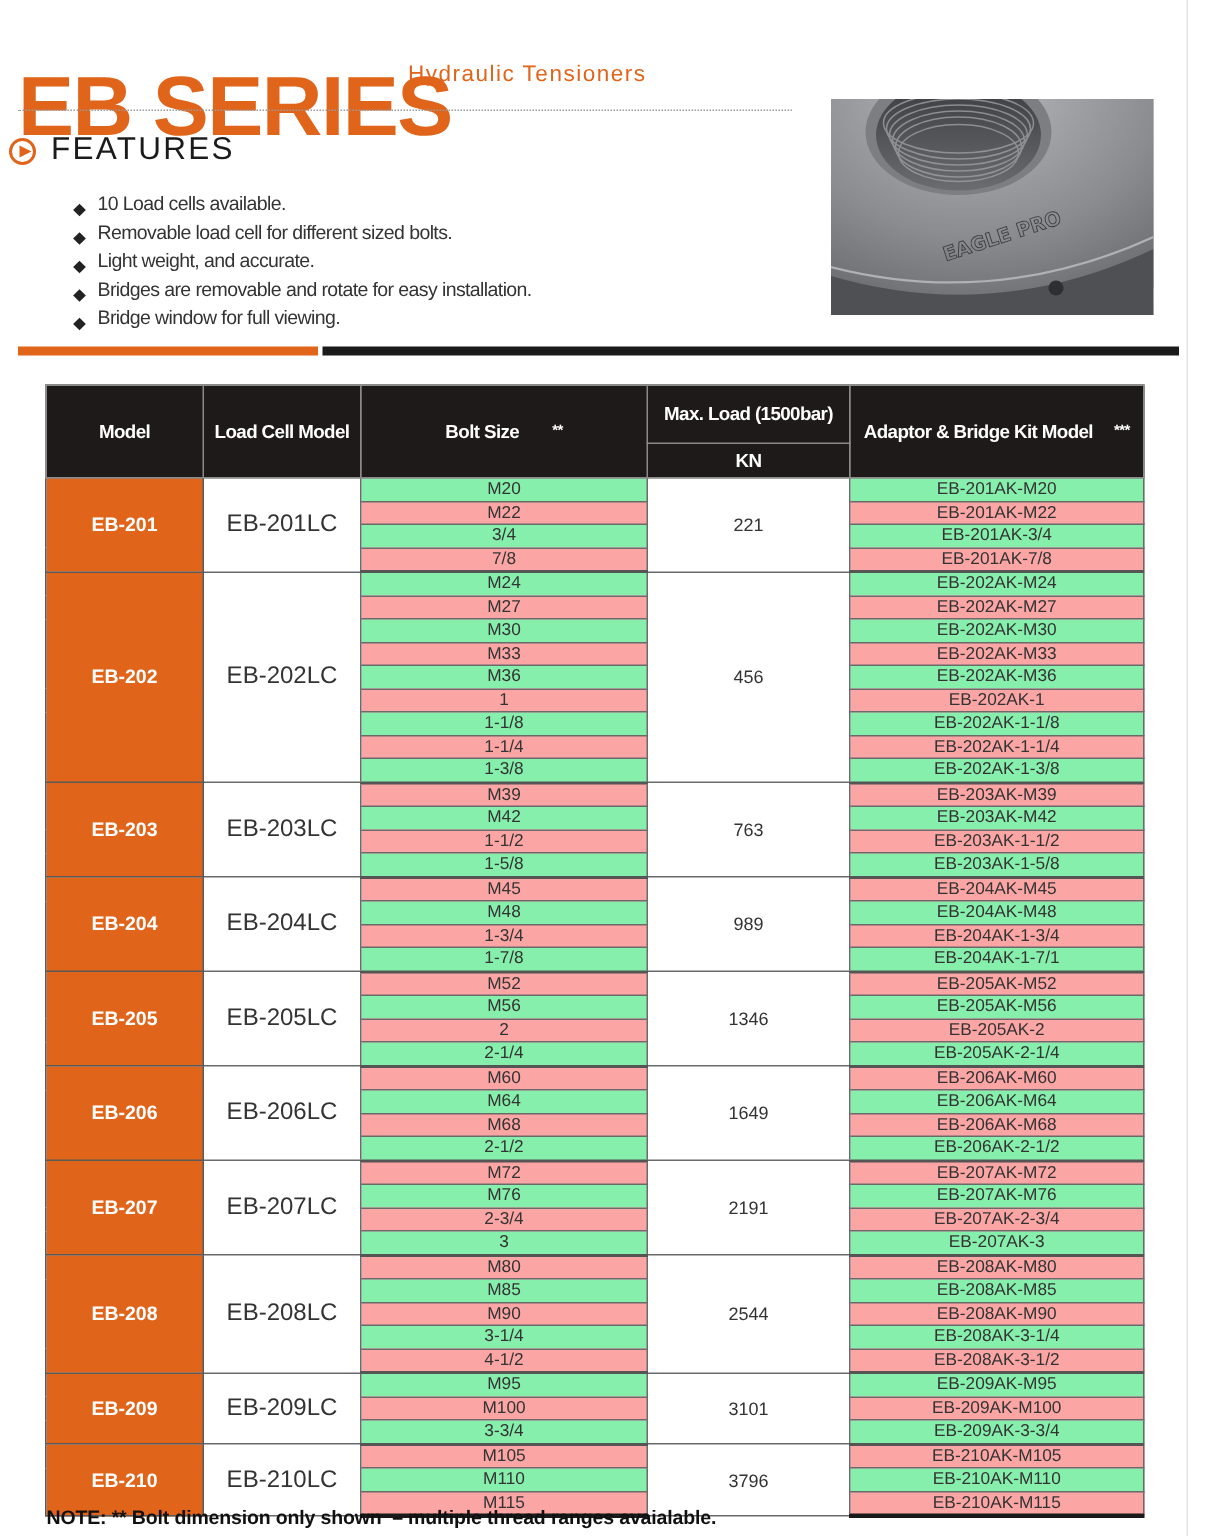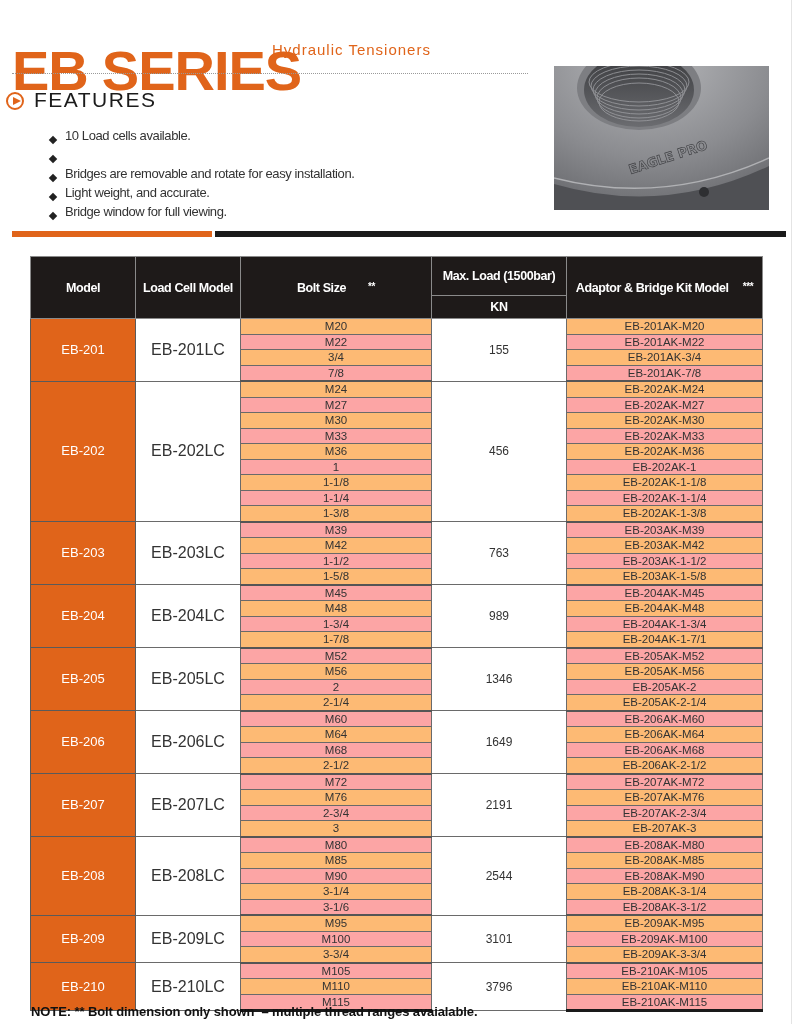--- a/index.html
+++ b/index.html
@@ -17,25 +17,25 @@
   .features-list li { display: flex; align-items: flex-end; height: 19px; font-size: 13px; letter-spacing: -0.4px; color: #333; }
   .diamond { display: inline-block; width: 6px; height: 6px; background: #222; transform: rotate(45deg); margin-right: 9px; margin-left: 2px; }
   .photo { position: absolute; left: 554px; top: 66px; width: 215px; height: 144px; overflow: hidden; background: linear-gradient(160deg, #c9c9cb 0%, #8a8b8e 35%, #6f7074 60%, #4b4c50 100%); }
   .bar-orange { position: absolute; left: 12px; top: 231px; width: 200px; height: 6px; background: #e0641a; }
   .bar-black { position: absolute; left: 215px; top: 231px; width: 571px; height: 6px; background: #1a1a1a; }
 
   .spec-table { position: absolute; left: 30px; top: 256px; border-collapse: collapse; table-layout: fixed; width: 732px; }
   .spec-table th { background: #1e1a19; color: #ffffff; font-weight: bold; font-size: 12.5px; letter-spacing: -0.4px; border: 1px solid #8a8a8a; padding: 0; text-align: center; }
   .spec-table th .stars { font-size: 10px; margin-left: 22px; vertical-align: 2px; }
   .spec-table td { border: 1px solid #6a6a6a; padding: 0; text-align: center; font-size: 11.5px; color: #333; height: 14.5px; line-height: 14px; }
-  .spec-table td.model { background: #e0641a; color: #fff; font-weight: normal; font-size: 13px; border-color: #5a5a5a; }
+  .spec-table td.model { background: #e0641a; color: #fff; font-weight: bold; font-size: 13px; border-color: #5a5a5a; }
   .spec-table td.lc { background: #fff; font-size: 16px; }
   .spec-table td.load { background: #fff; font-size: 12px; }
   .spec-table tr.y td.bolt, .spec-table tr.y td.kit { background: #fca5a5; }
-  .spec-table tr.w td.bolt, .spec-table tr.w td.kit { background: #fdba74; }
+  .spec-table tr.w td.bolt, .spec-table tr.w td.kit { background: #86efac; }
   .spec-table tr.group-end td { border-bottom: 2px solid #555; }
   .spec-table tbody tr:last-child td { border-bottom: 3px solid #1a1a1a; }
   .note { position: absolute; left: 31px; top: 1004px; font-size: 13px; color: #111; letter-spacing: -0.1px; font-weight: bold; }
 </style>
 </head>
 <body>
 
 <div class="page-edge"></div>
 
 <div class="title"><span>EB</span><span class="gap"></span><span>SERIES</span></div>
@@ -47,28 +47,29 @@
   <span class="features-title">FEATURES</span>
 </div>
 
 <ul class="features-list">
   <li>
       <span class="diamond"></span>
       <span>10 Load cells available.</span>
     </li>
   <li>
       <span class="diamond"></span>
+      <span>Removable load cell for different sized bolts.</span>
+    </li>
+  <li>
+      <span class="diamond"></span>
+      <span>Light weight, and accurate.</span>
     </li>
   <li>
       <span class="diamond"></span>
       <span>Bridges are removable and rotate for easy installation.</span>
-    </li>
-  <li>
-      <span class="diamond"></span>
-      <span>Light weight, and accurate.</span>
     </li>
   <li>
       <span class="diamond"></span>
       <span>Bridge window for full viewing.</span>
     </li>
 </ul>
 
 <div class="photo" title="Hydraulic tensioner load cell product photo">
   <svg width="215" height="144" viewBox="0 0 215 144">
     <defs>
@@ -122,21 +123,21 @@
     </tr>
     <tr style="height:23px">
       <th>KN</th>
     </tr>
   </thead>
   <tbody id="spec-body">
       <tr class="w">
         <td class="model" rowspan="4">EB-201</td>
         <td class="lc" rowspan="4">EB-201LC</td>
         <td class="bolt">M20</td>
-        <td class="load" rowspan="4">155</td>
+        <td class="load" rowspan="4">221</td>
         <td class="kit">EB-201AK-M20</td>
       </tr>
       <tr class="y">
         <td class="bolt">M22</td>
         <td class="kit">EB-201AK-M22</td>
       </tr>
       <tr class="w">
         <td class="bolt">3/4</td>
         <td class="kit">EB-201AK-3/4</td>
       </tr>
@@ -291,21 +292,21 @@
       </tr>
       <tr class="y">
         <td class="bolt">M90</td>
         <td class="kit">EB-208AK-M90</td>
       </tr>
       <tr class="w">
         <td class="bolt">3-1/4</td>
         <td class="kit">EB-208AK-3-1/4</td>
       </tr>
       <tr class="y group-end">
-        <td class="bolt">3-1/6</td>
+        <td class="bolt">4-1/2</td>
         <td class="kit">EB-208AK-3-1/2</td>
       </tr>
       <tr class="w">
         <td class="model" rowspan="3">EB-209</td>
         <td class="lc" rowspan="3">EB-209LC</td>
         <td class="bolt">M95</td>
         <td class="load" rowspan="3">3101</td>
         <td class="kit">EB-209AK-M95</td>
       </tr>
       <tr class="y">

